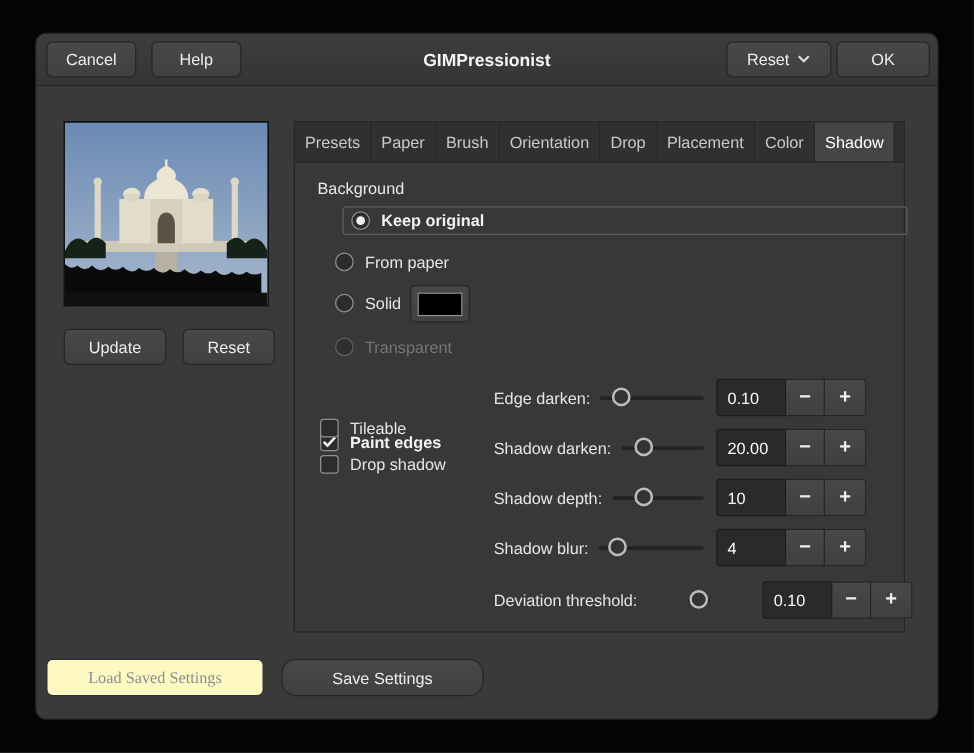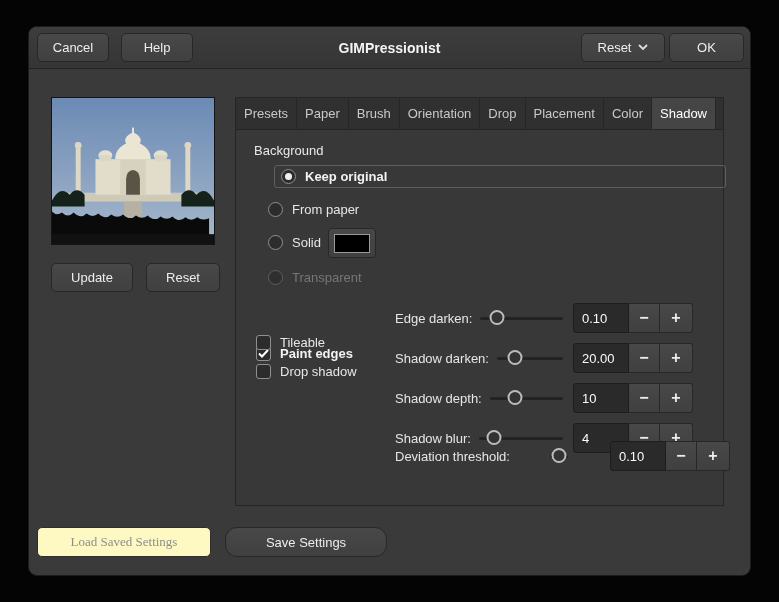--- a/index.html
+++ b/index.html
@@ -276,21 +276,21 @@
         <span class="trough"></span>
         <span class="knob" style="left: 18%;"></span>
       </span>
       <span class="spin-group">
         <span class="spin-entry">4</span>
         <span class="spin-btn">−</span>
         <span class="spin-btn plus">+</span>
       </span>
     </div>
 
-    <div class="param-row" style="top:343px;gap:32px;">
+    <div class="param-row" style="top:367px;gap:32px;">
       <span class="param-label">Deviation threshold:</span>
       <span class="slider">
         <span class="trough"></span>
         <span class="knob" style="left: 50%;"></span>
       </span>
       <span class="spin-group">
         <span class="spin-entry">0.10</span>
         <span class="spin-btn">−</span>
         <span class="spin-btn plus">+</span>
       </span>

